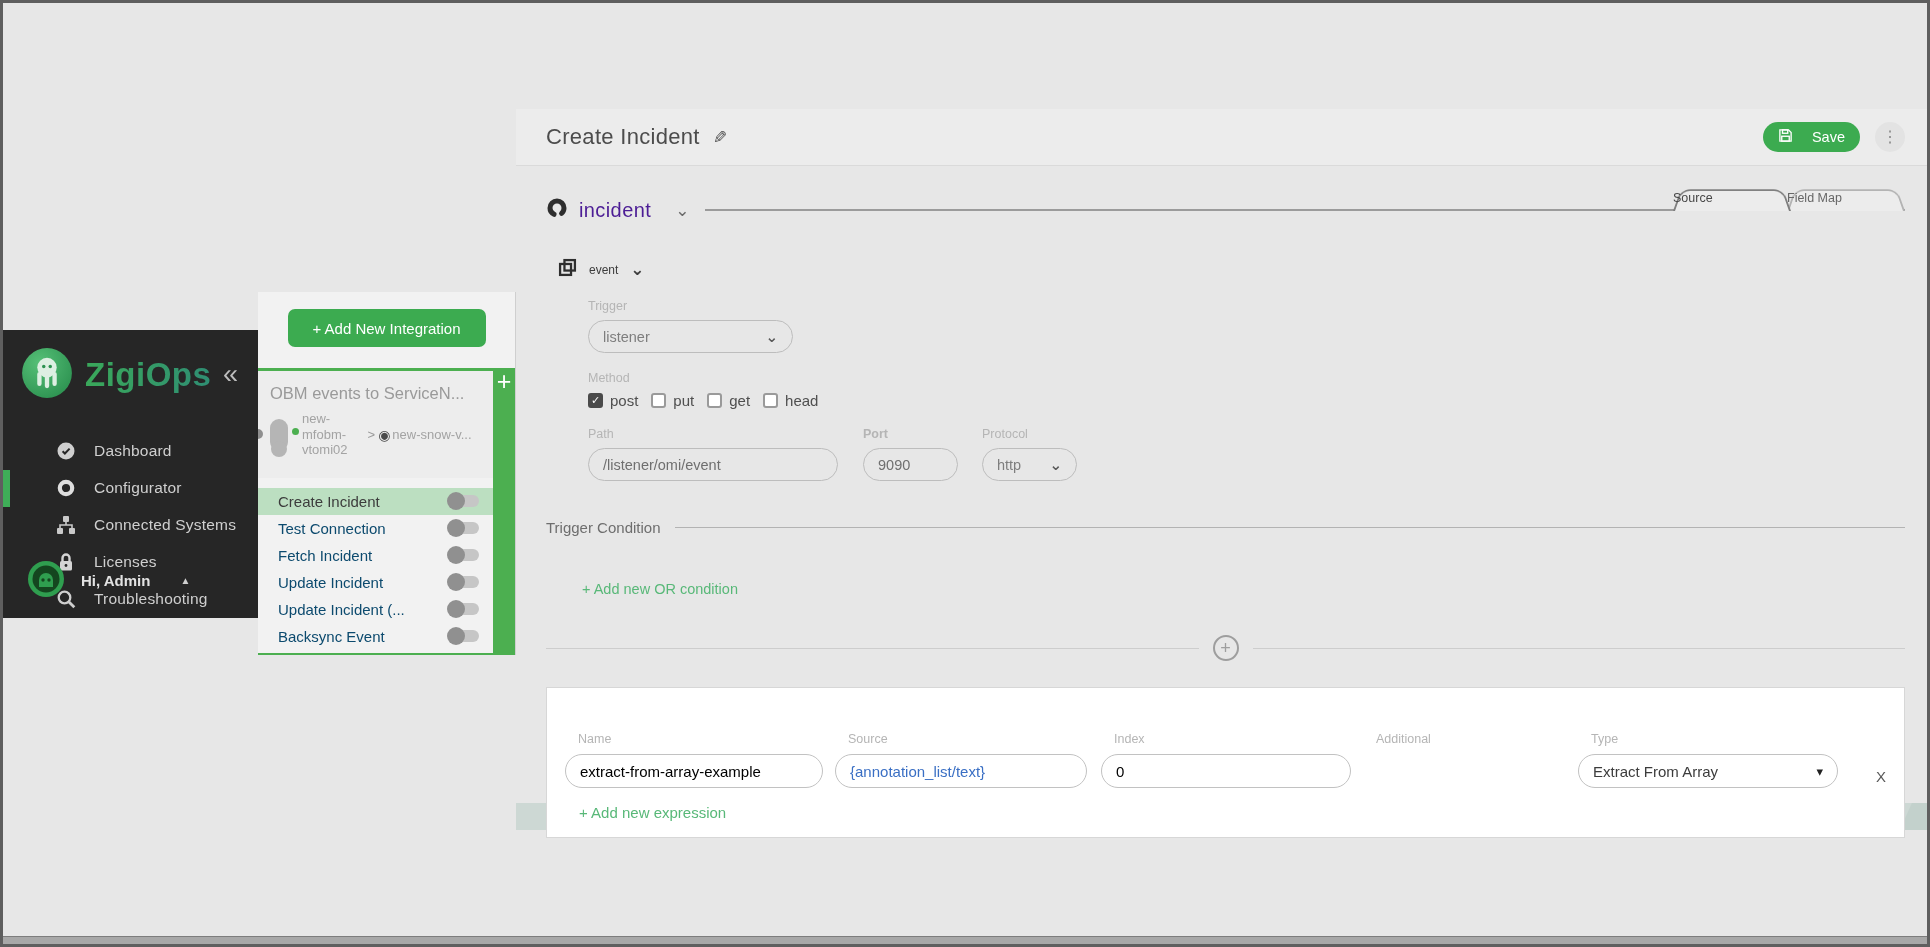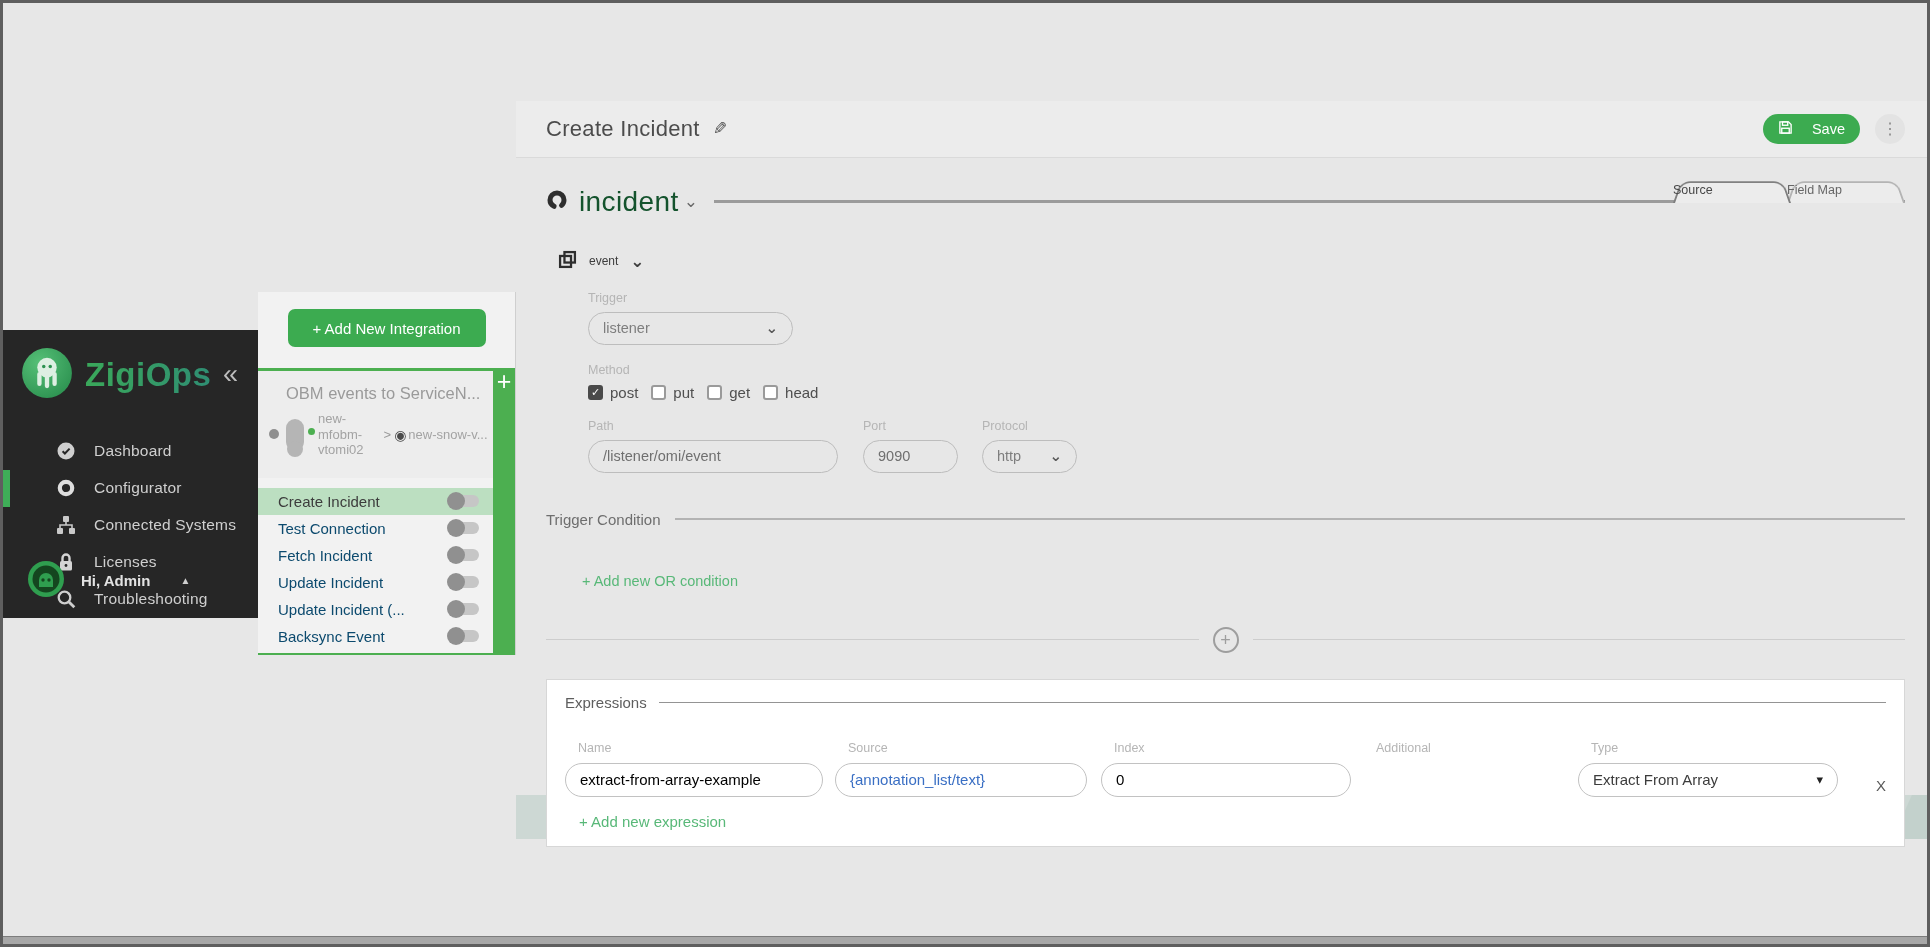--- a/index.html
+++ b/index.html
@@ -22,21 +22,21 @@
   .user-row .greet { color:#e2e2e2; font-size:15px; font-weight:bold; margin-left:16px; }
   .user-row .caret { color:#cfcfcf; font-size:10px; margin-left:30px; }
 
   
   .col2 { width:258px; background:#f2f2f2; border-right:1px solid #cfcfcf; flex:none; position:relative; z-index:4; }
   .add-btn { display:flex; align-items:center; justify-content:center; margin:17px auto 0; width:198px; height:38px;
              background:#3cab50; border:none; border-radius:7px; color:#fff; font-size:15px; font-family:inherit; cursor:pointer; }
   .card-wrap { position:relative; margin-top:21px; }
   .green-bar { position:absolute; top:0; right:0; bottom:0; width:22px; background:#4caf50; z-index:2; }
   .green-bar .plus { display:block; text-align:center; color:#fff; font-size:25px; line-height:26px; cursor:pointer; }
-  .card { background:#ededed; border-top:3px solid #4caf50; margin-right:22px; padding:13px 8px 20px 28px; position:relative; cursor:pointer; }
+  .card { background:#ededed; border-top:3px solid #4caf50; margin-right:22px; padding:13px 8px 20px 12px; position:relative; cursor:pointer; }
   .card-title { color:#9a9a9a; font-size:16.5px; white-space:nowrap; overflow:hidden; }
   .nodes { display:flex; align-items:center; margin-top:8px; position:relative; }
   .conn-dot { position:absolute; left:-17px; top:18px; width:10px; height:10px; border-radius:50%; background:#8f8f8f; }
   .thermo { width:18px; height:32px; background:#b5b5b5; border-radius:9px; position:relative; flex:none; }
   .thermo::after { content:""; position:absolute; left:1px; bottom:-6px; width:16px; height:16px; border-radius:50%; background:#b5b5b5; }
   .src-node { margin-left:14px; font-size:13px; color:#a3a3a3; line-height:1.2; position:relative; }
   .src-node .dot { position:absolute; left:-10px; top:17px; width:7px; height:7px; border-radius:50%; background:#4caf50; }
   .node-arrow { color:#9a9a9a; font-size:13px; margin:0 3px 0 20px; }
   .tgt-ic { color:#4a4a4a; font-size:14px; margin-right:2px; }
   .tgt-lbl { color:#a3a3a3; font-size:13px; white-space:nowrap; }
@@ -53,21 +53,21 @@
   .main-header { height:57px; background:#ececec; border-bottom:1px solid #dadada; display:flex; align-items:center; padding:0 22px 0 30px; }
   .page-title { font-size:22px; color:#4c4c4c; letter-spacing:.3px; }
   .pencil { font-size:17px; color:#4f4f4f; margin-left:13px; transform:scaleX(-1); display:inline-block; cursor:pointer; }
   .save-btn { margin-left:auto; height:30px; padding:0 15px; border:none; border-radius:16px; background:#3cab50; color:#fff;
               font-size:14.5px; font-family:inherit; display:flex; align-items:center; gap:19px; cursor:pointer; }
   .kebab-btn { width:30px; height:30px; border-radius:50%; background:#e3e3e3; border:none; color:#8a8a8a; font-size:16px;
                margin-left:15px; cursor:pointer; line-height:1; }
   .content { padding:20px 22px 0 30px; position:relative; z-index:2; }
 
   .incident-row { position:relative; height:48px; display:flex; align-items:center; }
-  .incident-title { font-size:28px; color:#14532d; margin:0 5px 0 11px; letter-spacing:.4px; }
+  .incident-title { font-size:20px; color:#4c1d95; margin:0 24px 0 11px; letter-spacing:.4px; }
   .chev { color:#6a6a6a; font-size:17px; line-height:1; cursor:pointer; }
   .chev.dark { color:#3d3d3d; font-weight:bold; }
   .incident-rule { flex:1; height:2.5px; background:#9b9b9b; margin-left:16px; }
   .tabs { position:absolute; right:0; bottom:23px; height:0; }
   .tab { position:absolute; bottom:0; width:118px; height:25px; cursor:pointer; }
   .tab .shape { position:absolute; inset:0; border:2px solid #b3b3b3; border-bottom:none; border-radius:11px 11px 0 0;
                 transform:perspective(10px) rotateX(3.5deg); transform-origin:bottom; background:#ececec; }
   .tab .lbl { position:relative; z-index:2; text-align:center; line-height:25px; font-size:12.5px; color:#666; }
   .tab.active .shape { border-color:#7f7f7f; }
   .tab.active .lbl { color:#474747; }
@@ -87,21 +87,21 @@
   .cb-group { display:flex; align-items:center; margin-right:13px; cursor:pointer; }
   .cb { width:15px; height:15px; border:2px solid #9a9a9a; border-radius:3px; background:#fff; display:flex; align-items:center; justify-content:center; }
   .cb .mark { display:none; color:#fff; font-size:11px; font-weight:bold; }
   .cb.checked { background:#4a4a4a; border-color:#4a4a4a; }
   .cb.checked .mark { display:block; }
   .cb-group .lbl { font-size:15px; color:#4f4f4f; margin-left:7px; }
   .path-row { display:flex; margin-left:0; }
   .fcol .field-label { margin-left:30px; }
   .fcol.c1 .pill { width:250px; margin-left:30px; }
   .fcol.c2 { margin-left:13px; }
-  .fcol.c2 .field-label { margin-left:12px; }
+  .fcol.c2 .field-label { margin-left:12px;font-weight:bold; }
   .fcol.c2 .pill { width:95px; margin-left:12px; }
   .fcol.c3 { margin-left:12px; }
   .fcol.c3 .field-label { margin-left:12px; }
   .fcol.c3 .pill { width:95px; margin-left:12px; cursor:pointer; }
 
   .tc-section { margin-top:38px; }
   .tc-head { display:flex; align-items:center; }
   .tc-title { font-size:15px; color:#6e6e6e; white-space:nowrap; }
   .tc-line { flex:1; height:1.5px; background:#b3b3b3; margin-left:14px; }
   .green-link { display:inline-block; color:#58b878; font-size:14.5px; cursor:pointer; }
@@ -408,24 +408,20 @@
         <span class="green-link tc-link">+ Add new OR condition</span>
       </div>
 
       <div class="plus-divider">
         <span class="l"></span>
         <span class="plus-circle">+</span>
         <span class="l"></span>
       </div>
 
       <div class="expr-panel">
-        <div class="expr-head">
-          <span class="expr-title">Expressions</span>
-          <span class="expr-line"></span>
-        </div>
         <div class="expr-row">
           <div class="ecol name">
             <div class="field-label">Name</div>
             <div class="pill">
                 <input value="extract-from-array-example" style="">
               </div>
           </div>
           <div class="ecol src">
             <div class="field-label">Source</div>
             <div class="pill">

